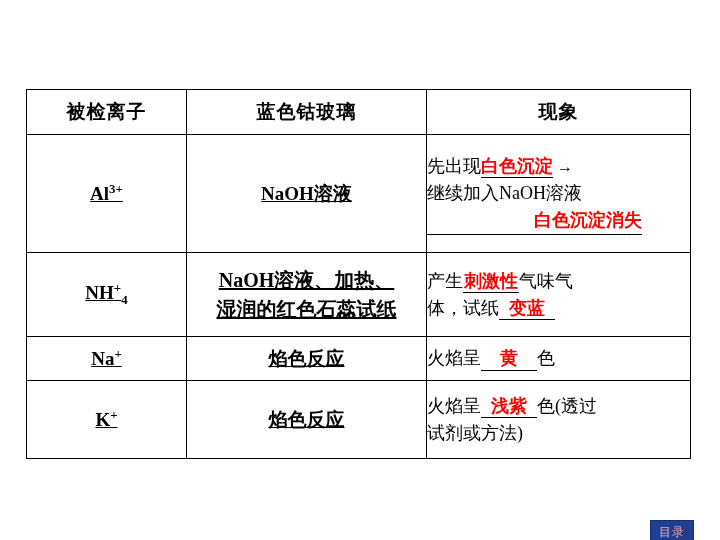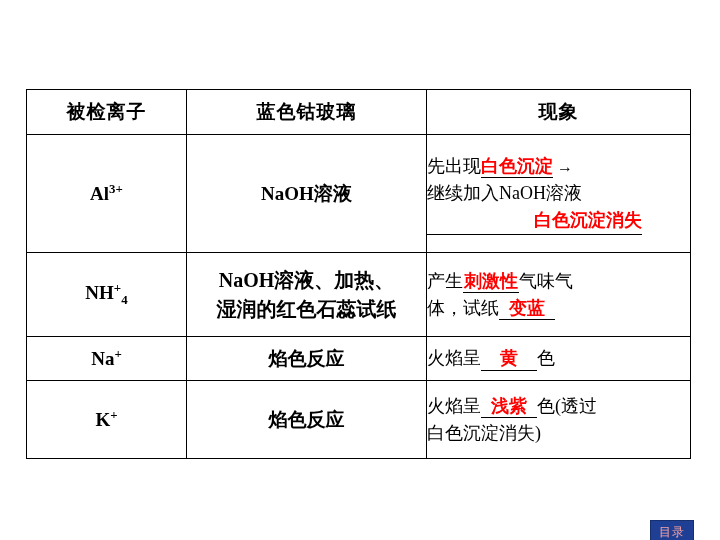--- a/index.html
+++ b/index.html
@@ -44,20 +44,21 @@
     font-size: 19px;
     height: 44px;
     letter-spacing: 1px;
   }
   .cell-center {
     text-align: center;
     font-weight: bold;
     font-size: 19px;
     line-height: 1.45;
     padding: 2px 4px;
+    text-decoration: underline;
   }
   .cell-center.small {
     font-size: 20px;
   }
   .cell-phen {
     text-align: left;
     font-size: 18px;
     line-height: 1.5;
     padding: 4px 6px 4px 8px;
     font-weight: normal;
@@ -181,21 +182,21 @@
 
       <tr class="row-k">
         <td class="cell-center">
           <span>K</span><sup>+</sup>
         </td>
         <td class="cell-center">焰色反应</td>
         <td class="cell-phen">
           <div class="nowrap">
             <span>火焰呈</span><span class="ul red">浅紫</span><span>色(透过</span>
           </div>
-          <div>白色沉淀消失)</div>
+          <div>试剂或方法)</div>
         </td>
       </tr>
     </tbody>
   </table>
 
   <div class="menu-btn">目录</div>
 
 </div>
 
 </body></html>

